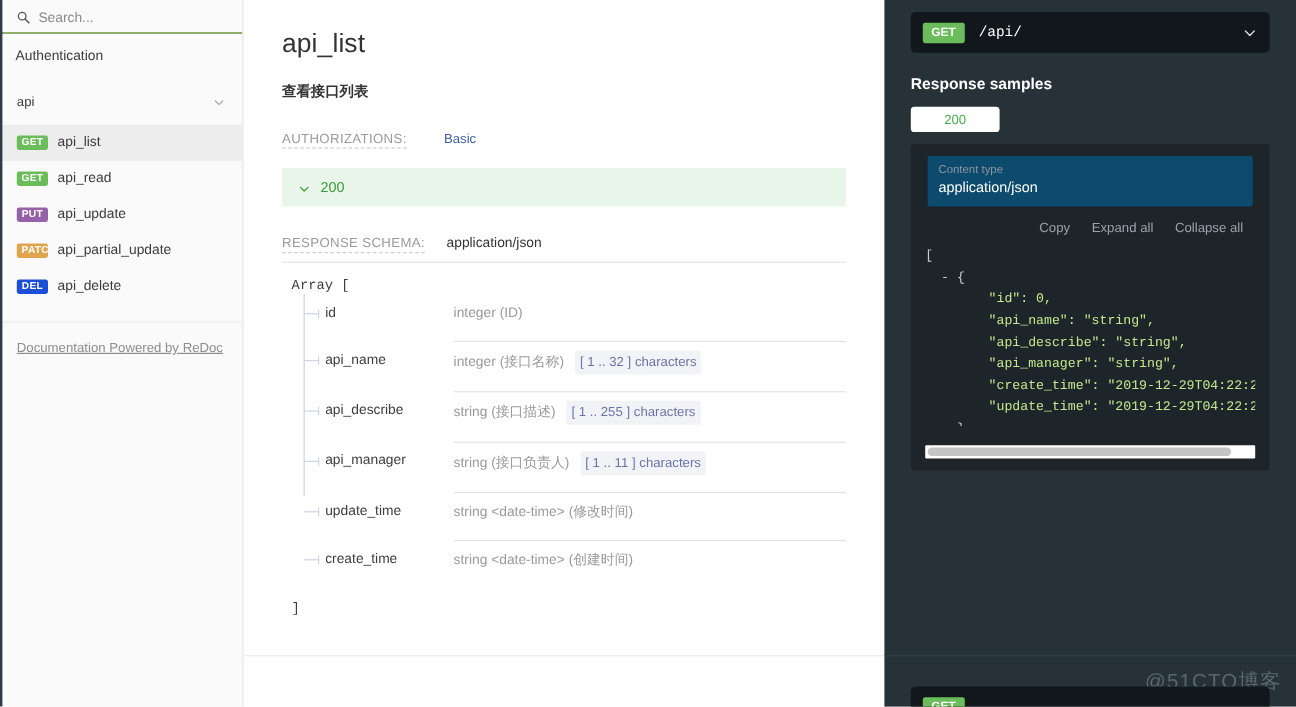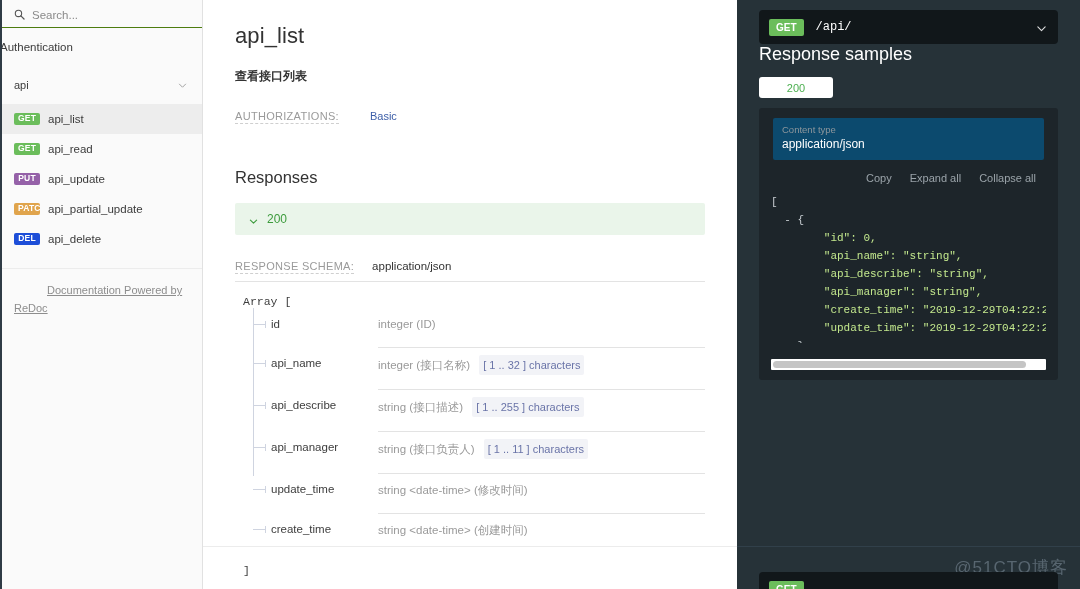--- a/index.html
+++ b/index.html
@@ -56,21 +56,21 @@
     background: transparent;
     font-family: "Liberation Sans", sans-serif;
     font-size: 11.5px;
     color: #333;
     width: 140px;
     padding: 0;
   }
   .search-input::placeholder { color: #8a8a8a; }
 
   .side-section {
-    padding: 13px 14px 13px 0;
+    padding: 13px 14px 13px 13px;
     font-size: 11.5px;
     color: #3b3b3b;
     cursor: pointer;
   }
   .side-group {
     display: flex;
     align-items: center;
     justify-content: space-between;
     padding: 13px 14px 13px 14px;
     font-size: 11px;
@@ -117,21 +117,20 @@
 
   .side-footer {
     margin-top: 14px;
     padding: 11px 14px 0 14px;
     border-top: 1px solid #ececec;
   }
   .side-footer a {
     font-size: 11px;
     color: #8d8d8d;
     text-decoration: underline;
-    margin-left: 33px;
   }
 
   
   .main {
     position: relative;
     flex: 0 0 534px;
     width: 534px;
     height: 589px;
     background: #ffffff;
     padding: 0 32px 0 32px;
@@ -315,22 +314,23 @@
   }
   .endpoint-path {
     font-family: "Liberation Mono", monospace;
     font-size: 12px;
     color: #ffffff;
     flex: 1;
   }
   .endpoint-chev { width: 13px; height: 13px; opacity: .85; }
 
   .samples-title {
-    font-size: 18px;
-    font-weight: normal;
+    margin-top: 18px;
+    font-size: 13px;
+    font-weight: bold;
     color: #ffffff;
   }
   .tabs {
     margin-top: 12px;
     display: flex;
   }
   .tab {
     background: #ffffff;
     border-radius: 3px;
     height: 21px;
@@ -494,21 +494,20 @@
 
   <main class="main">
     <h1 class="op-title">api_list</h1>
     <p class="op-desc">查看接口列表</p>
 
     <div class="auth-row">
       <span class="auth-label">AUTHORIZATIONS:</span>
       <span class="auth-value">Basic</span>
     </div>
 
-    <h2 class="sec-title">Responses</h2>
 
     <div class="resp-block">
       <span class="resp-chev">
         <svg viewBox="0 0 16 16" width="11" height="11">
           <polyline points="3.5,6 8,10.5 12.5,6" fill="none" stroke="#3c9b3c" stroke-width="1.6" stroke-linecap="round" stroke-linejoin="round"></polyline>
         </svg>
       </span>
       <span class="resp-code">200</span>
     </div>
 

